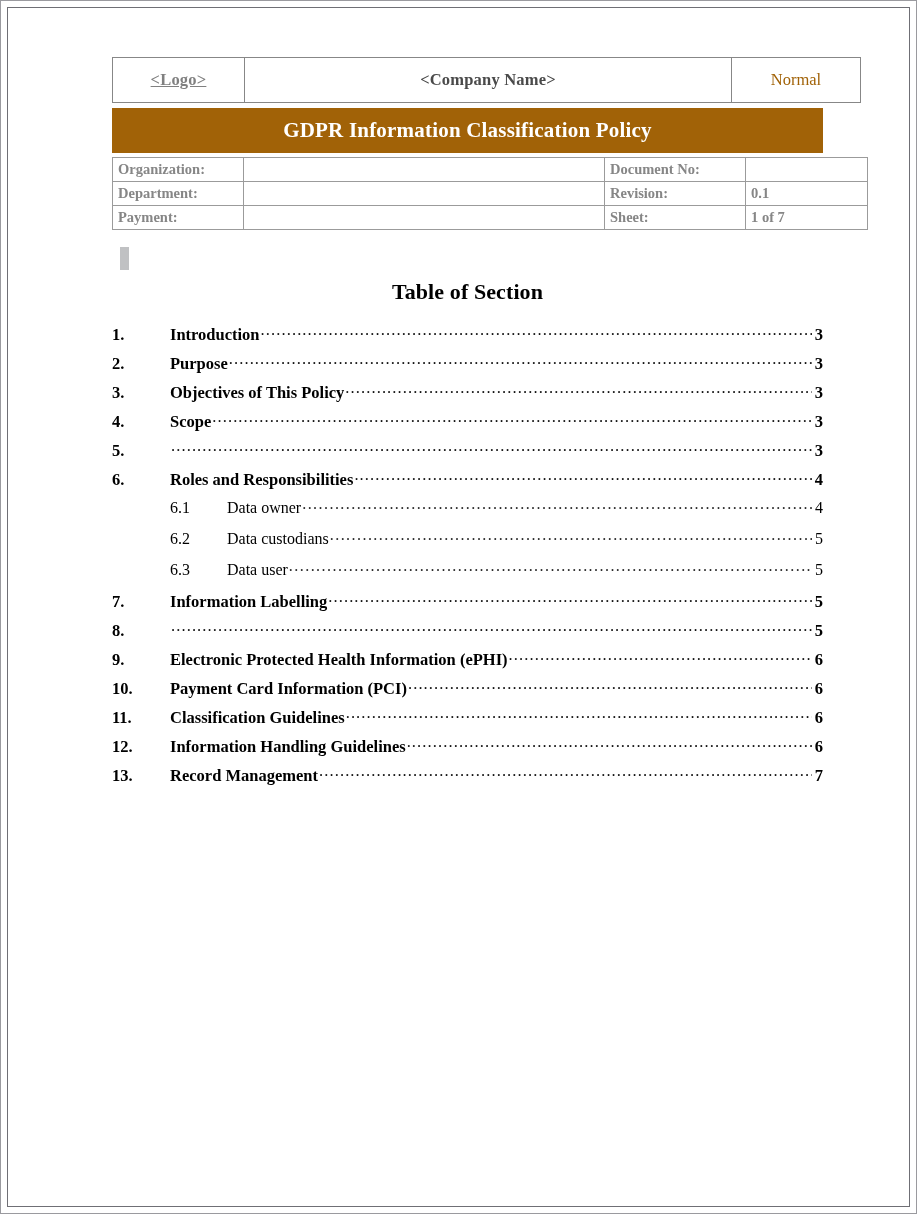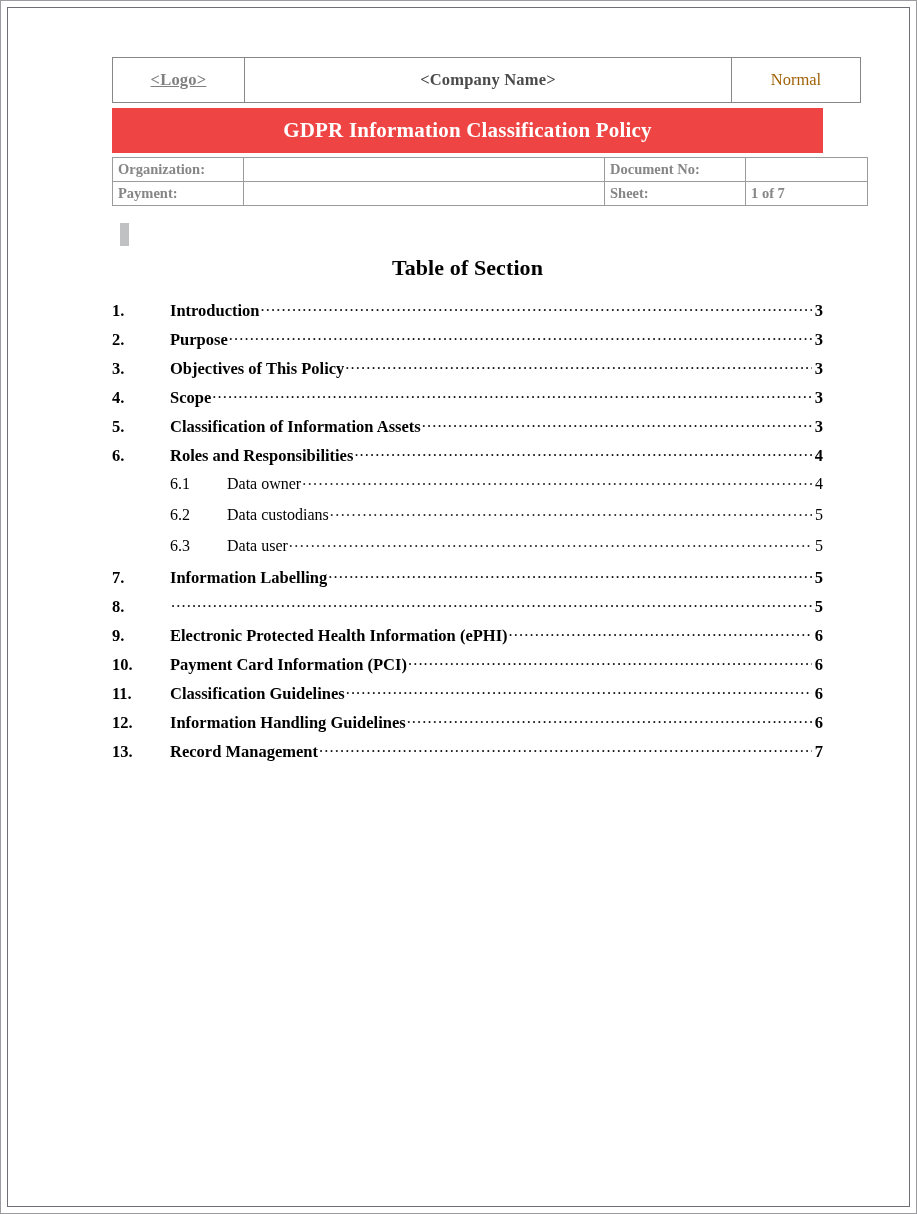--- a/index.html
+++ b/index.html
@@ -79,21 +79,21 @@
     font-weight: normal;
     font-size: 16.5px;
   }
 
   
   .title-bar {
     margin-top: 5px;
     width: 711px;
     height: 45px;
     box-sizing: border-box;
-    background: #ef4444;
+    background: #a16207;
     color: #ffffff;
     display: flex;
     align-items: center;
     justify-content: center;
     font-weight: bold;
     font-size: 21px;
     letter-spacing: .2px;
   }
 
   
@@ -234,20 +234,26 @@
 
       <table class="meta-table">
         <tbody>
             <tr>
           <td class="mc-label">Organization:</td>
           <td class="mc-blank"></td>
           <td class="mc-label2">Document No:</td>
           <td class="mc-value"></td>
         </tr>
         <tr>
+          <td class="mc-label">Department:</td>
+          <td class="mc-blank"></td>
+          <td class="mc-label2">Revision:</td>
+          <td class="mc-value">0.1</td>
+        </tr>
+        <tr>
           <td class="mc-label">Payment:</td>
           <td class="mc-blank"></td>
           <td class="mc-label2">Sheet:</td>
           <td class="mc-value">1 of 7</td>
         </tr>
       </tbody>
         </table>
 
       <div class="bookmark-mark"></div>
 
@@ -273,21 +279,20 @@
             <span class="page">3</span>
           </div>
           <div class="toc-row lvl1">
             <span class="num">4.</span>
             <span class="label">Scope</span>
             <span class="leader"></span>
             <span class="page">3</span>
           </div>
           <div class="toc-row lvl1">
             <span class="num">5.</span>
-            <span class="label">Classification of Information Assets</span>
             <span class="leader"></span>
             <span class="page">3</span>
           </div>
           <div class="toc-row lvl1">
             <span class="num">6.</span>
             <span class="label">Roles and Responsibilities</span>
             <span class="leader"></span>
             <span class="page">4</span>
           </div>
           <div class="toc-row lvl2">

